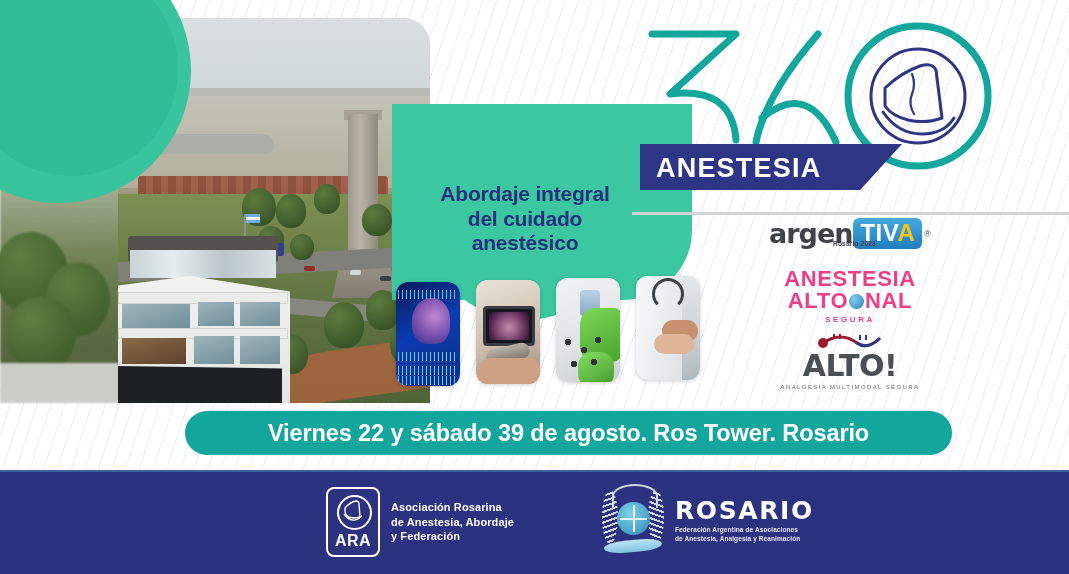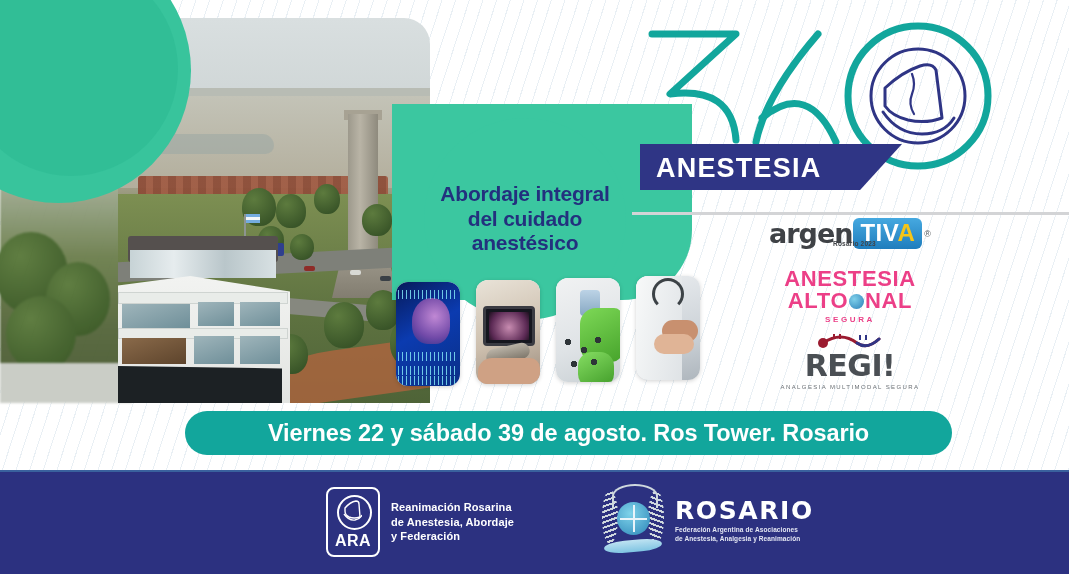--- a/index.html
+++ b/index.html
@@ -318,21 +318,21 @@
         <svg class="swoosh" viewBox="0 0 70 16">
           <circle cx="8" cy="9" r="5" fill="#9b1b30"></circle>
           <path d="M8 9 Q26 -3 42 9 Q52 16 64 5" fill="none" stroke="#9b1b30" stroke-width="3" stroke-linecap="round"></path>
           <path d="M42 9 Q52 16 64 5" fill="none" stroke="#2f3585" stroke-width="3" stroke-linecap="round"></path>
           <rect x="18" y="0" width="2" height="5" fill="#9b1b30"></rect>
           <rect x="24" y="0" width="2" height="5" fill="#9b1b30"></rect>
           <rect x="44" y="1" width="2" height="5" fill="#2f3585"></rect>
           <rect x="50" y="1" width="2" height="5" fill="#2f3585"></rect>
         </svg>
       </div>
-      <div class="word">REGI!</div>
+      <div class="word">ALTO!</div>
       <div class="sub">ANALGESIA MULTIMODAL SEGURA</div>
     </div>
 
   </div>
 
   <div class="date-banner">
     <span>Viernes 22 y sábado 39 de agosto. Ros Tower. Rosario</span>
   </div>
 
   <div class="footer">
@@ -341,21 +341,21 @@
     <div class="ara">
       <div class="badge">
         <div class="circ"></div>
         <svg class="hand" viewBox="0 0 20 21">
           <path d="M3 8 Q8 2 14 1 Q17 1 17 4 L18 17 Q12 19 7 17 Q3 15 3 11 Z" fill="none" stroke="#fff" stroke-width="1.4"></path>
           <path d="M2 14 Q7 21 13 20 Q18 19 20 15" fill="none" stroke="#fff" stroke-width="1.4"></path>
         </svg>
         <div class="ara-t">ARA</div>
       </div>
       <div class="txt">
-        <div>Reanimación Rosarina</div>
+        <div>Asociación Rosarina</div>
         <div>de Anestesia, Abordaje</div>
         <div>y Federación</div>
       </div>
     </div>
 
     <div class="faaaar">
       <div class="emblem">
         <div class="horns"></div>
         <div class="wreathL"></div>
         <div class="wreathR"></div>

